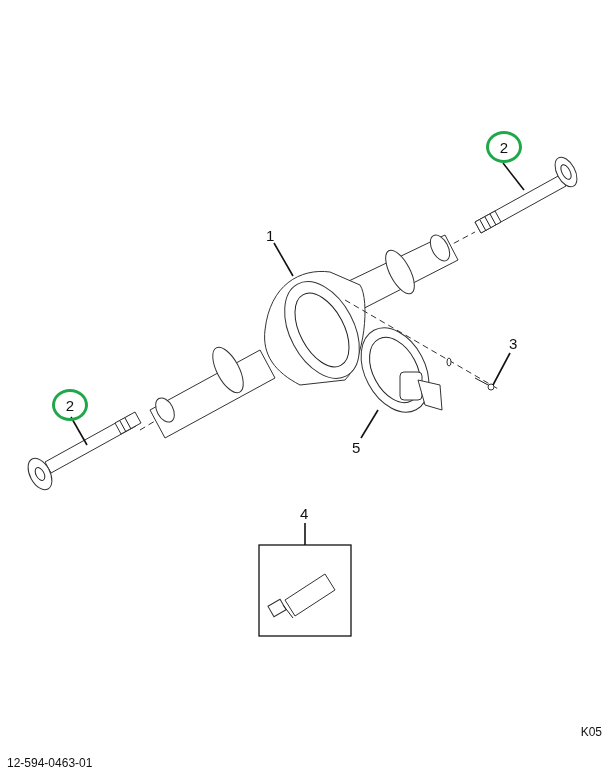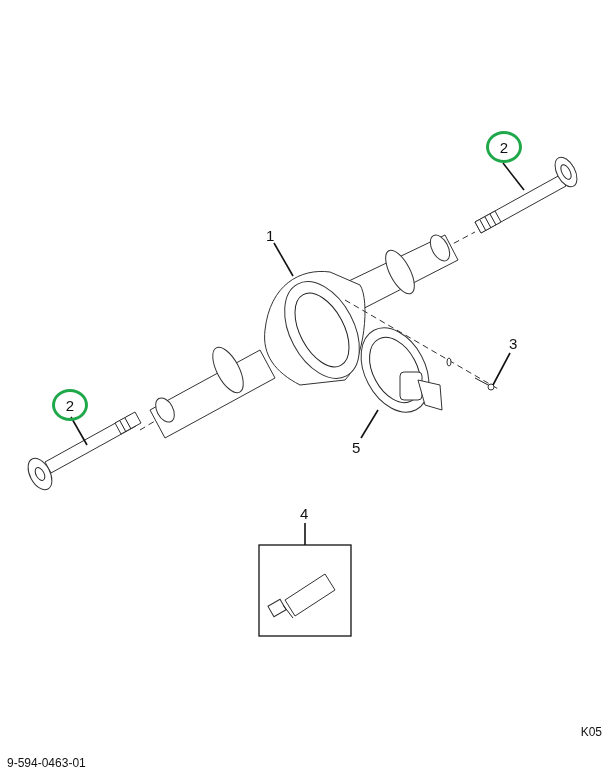--- a/index.html
+++ b/index.html
@@ -93,15 +93,15 @@
     <span>2</span>
   </div>
   <div class="callout-circled" style="left:52px;top:389px">
     <span>2</span>
   </div>
   <div class="callout" style="left:509px;top:336px">3</div>
   <div class="callout" style="left:300px;top:506px">4</div>
   <div class="callout" style="left:352px;top:440px">5</div>
 
   
-  <div class="footer-left">9-594-0463-01</div>
+  <div class="footer-left">12-594-0463-01</div>
   <div class="footer-right">K05</div>
 </div>
 
 </body></html>

